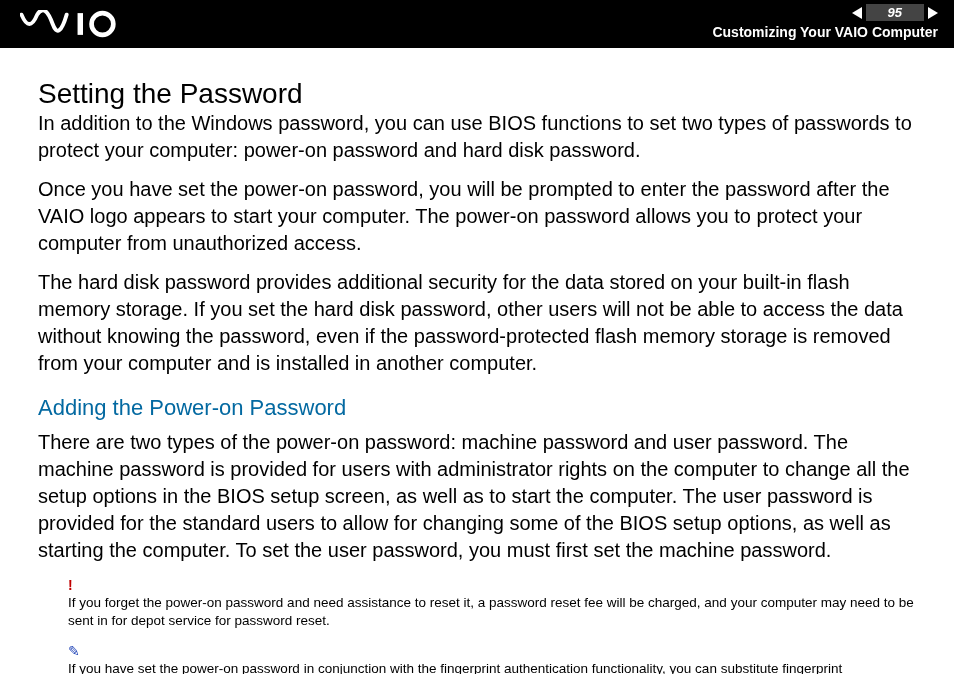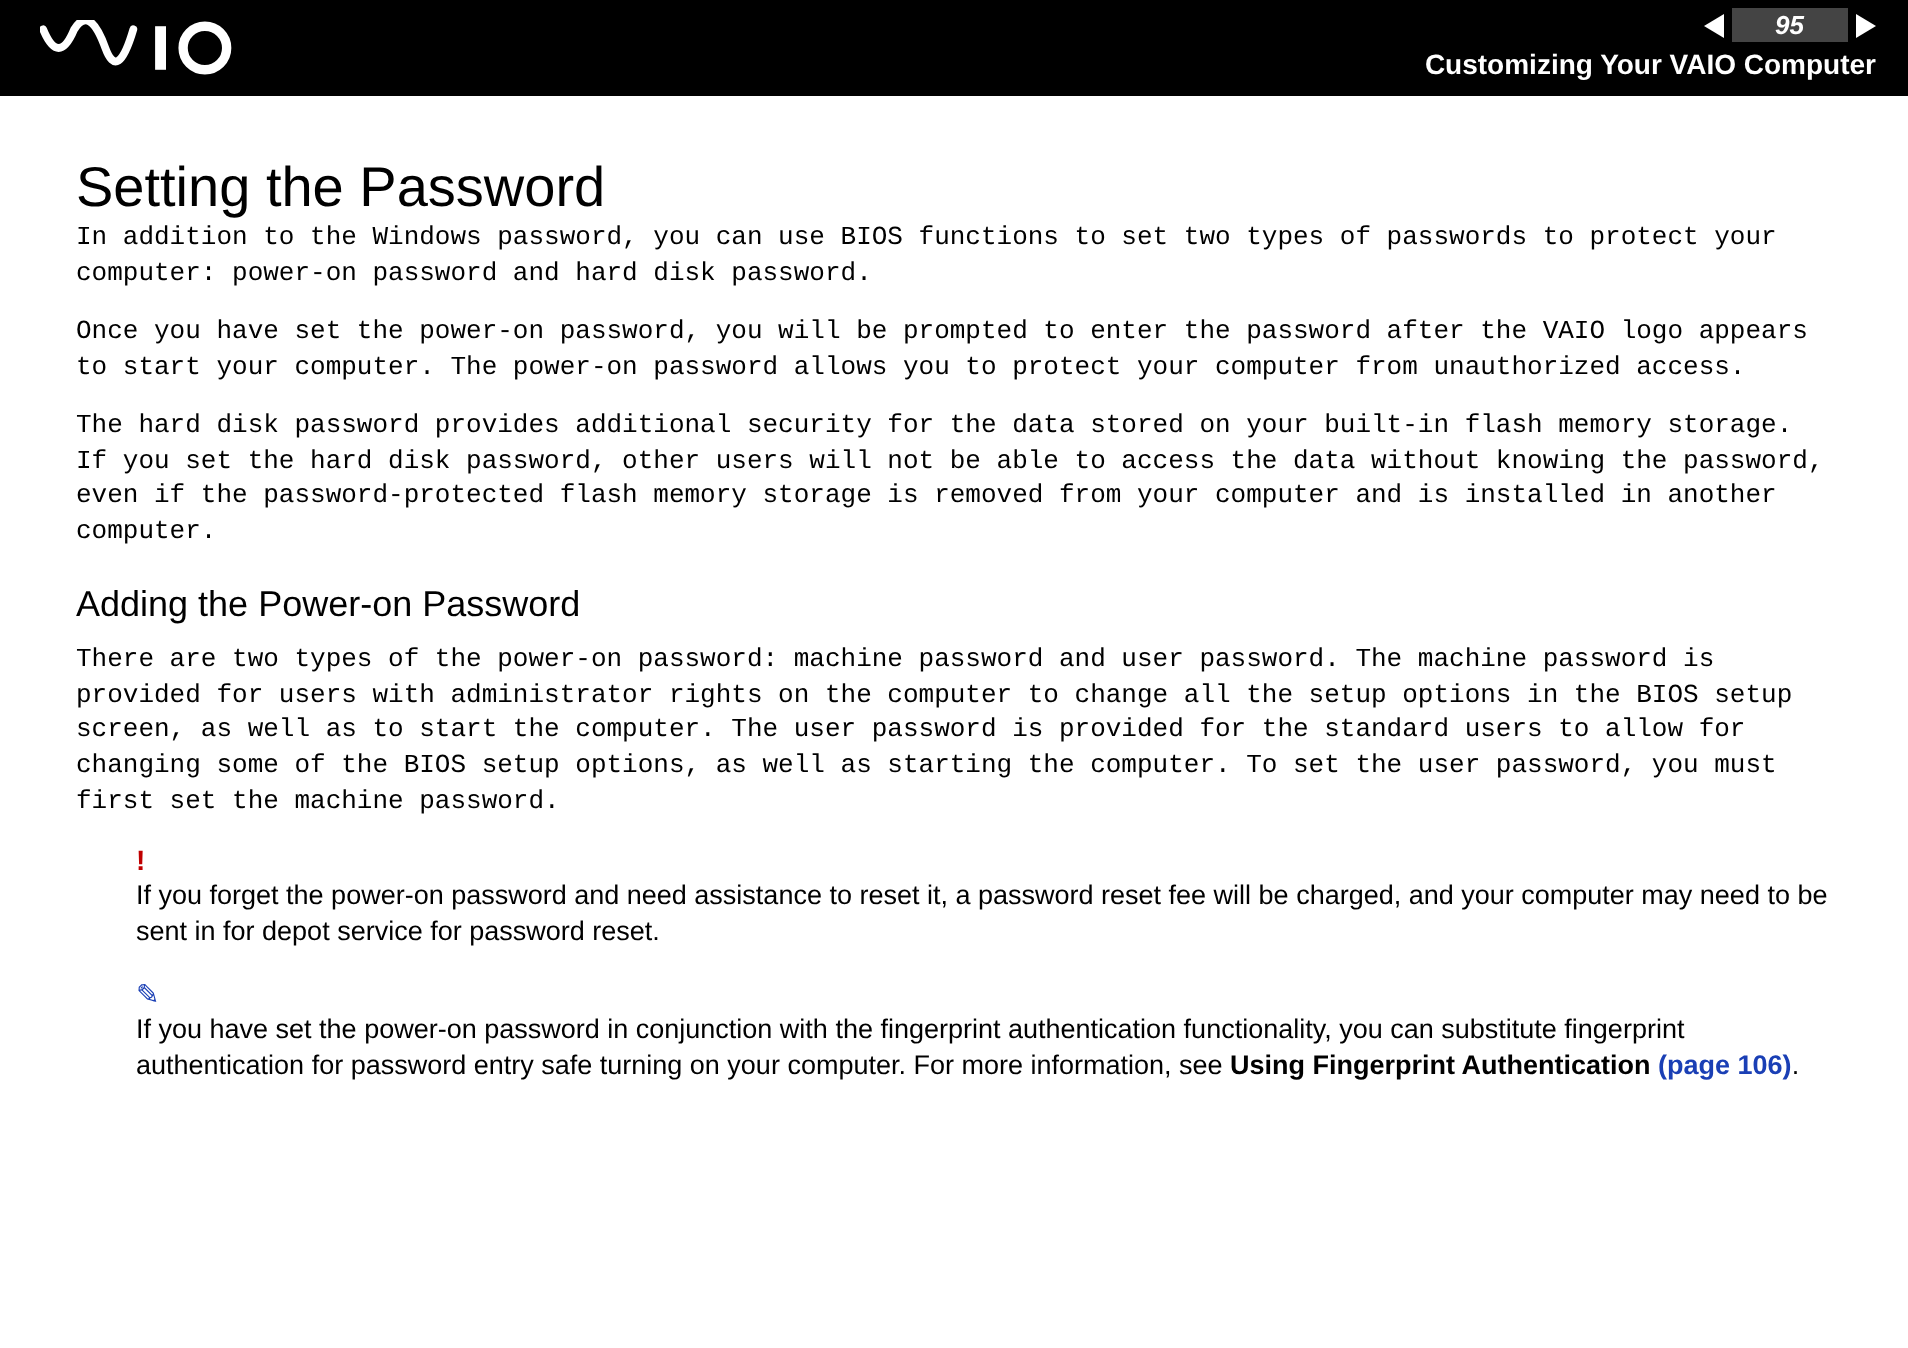--- a/index.html
+++ b/index.html
@@ -62,31 +62,30 @@
     text-align: right;
   }
   .content {
     padding: 30px 38px 20px 38px;
   }
   h1 {
     font-weight: normal;
     font-size: 28px;
   }
   h2 {
-    color: #000000;
+    color: #0369a1;
     font-weight: normal;
-    font-size: 18px;
+    font-size: 22px;
     margin-top: 18px;
     margin-bottom: 8px;
   }
   p.body {
-    font-size: 13px;
+    font-size: 20px;
     line-height: 1.35;
     margin-bottom: 12px;
-    font-family: Liberation Mono, monospace;
   }
   .note-block {
     margin-left: 30px;
     margin-top: 14px;
   }
   .note-icon {
     font-size: 14px;
     line-height: 1;
     margin-bottom: 2px;
   }

